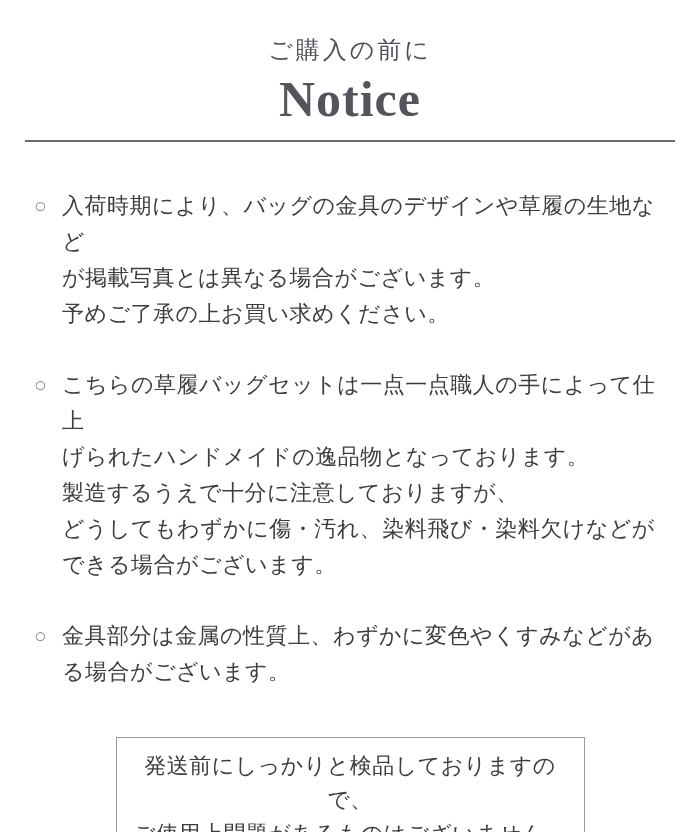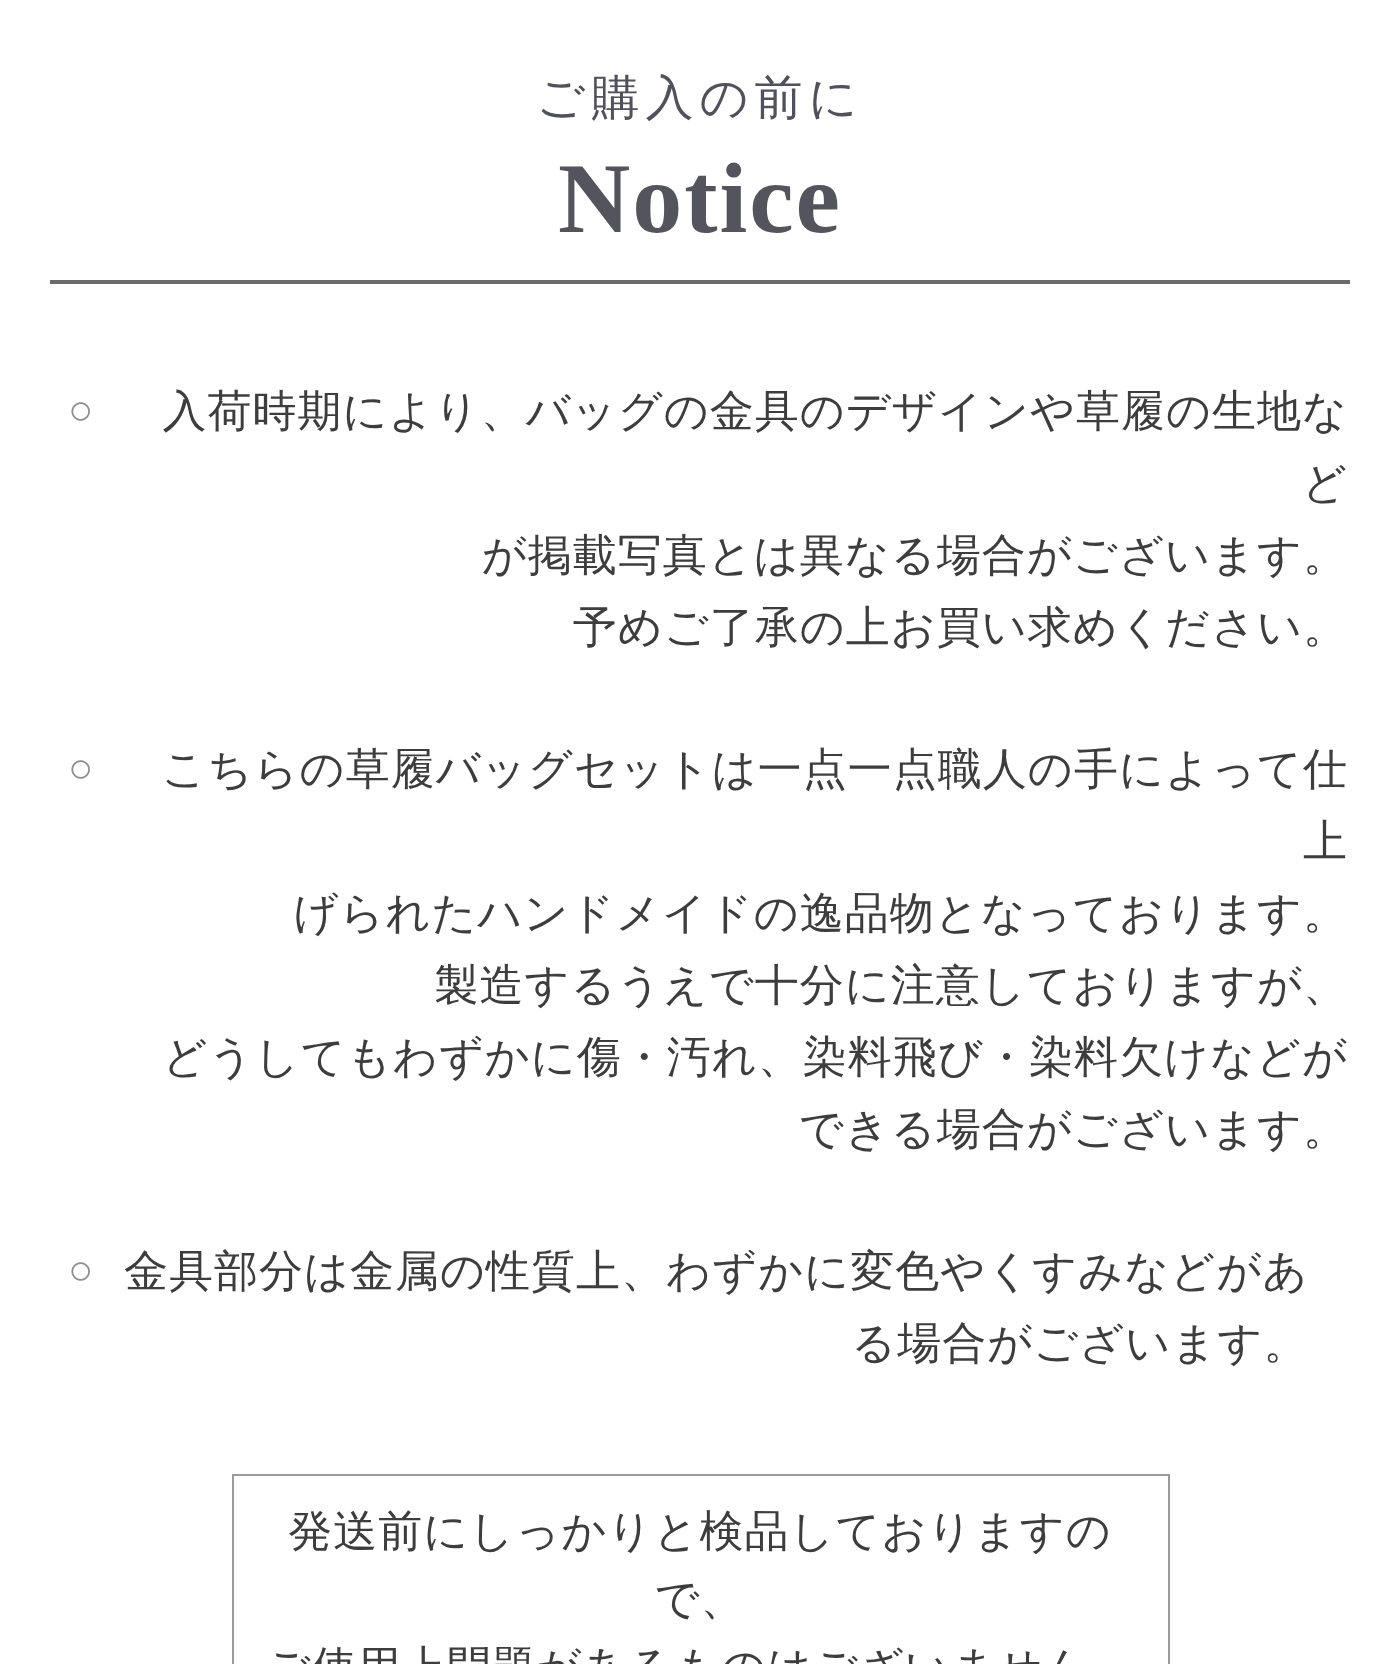--- a/index.html
+++ b/index.html
@@ -53,21 +53,20 @@
   .bullet:last-child { margin-bottom: 0; }
   .bullet .marker {
     flex: 0 0 28px;
     width: 28px;
     color: #8f8f8f;
     font-size: 21px;
     line-height: 36px;
   }
   .bullet .text {
     white-space: pre-line;
-    text-align: right;
   }
   .footer-box {
     width: 469px;
     margin: 47px auto 0 auto;
     border: 1px solid #9a9a9a;
     padding: 11px 10px;
     text-align: center;
     font-size: 22px;
     line-height: 34px;
     color: #3d3d3d;

